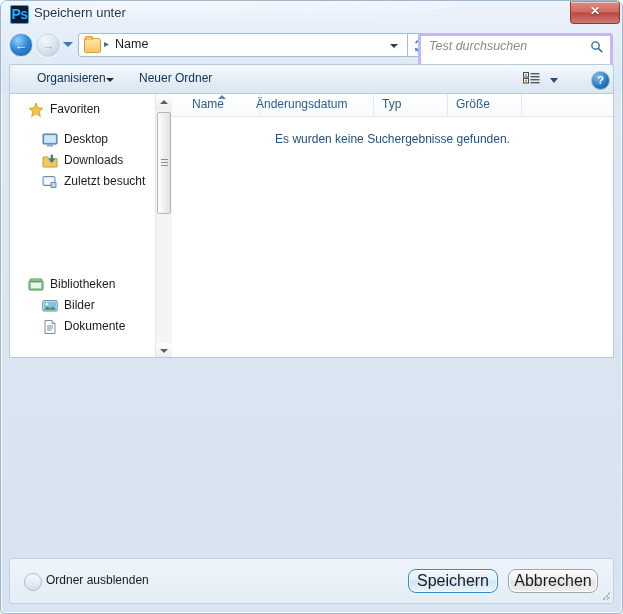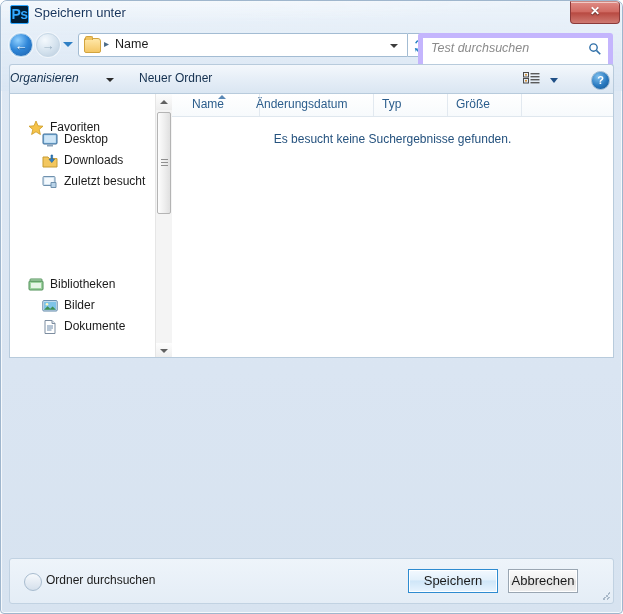--- a/index.html
+++ b/index.html
@@ -155,21 +155,21 @@
     border-left: none;
     border-radius: 0 3px 3px 0;
     cursor: pointer;
   }
   .refresh-box svg { position: absolute; left: 4px; top: 4px; }
   .search-box {
     position: absolute; left: 418px; top: 5px;
     width: 195px; height: 40px;
     box-sizing: border-box;
     background: #ffffff;
-    border: 5px solid #c4b5fd;
+    border: 3px solid #c4b5fd;
     border-radius: 3px;
   }
   .search-ph {
     position: absolute; left: 8px; top: 3px;
     font-size: 12.5px; color: #8b8b8b; font-style: italic;
   }
   .search-icon {
     position: absolute; right: 6px; top: 4px;
     width: 14px; height: 14px;
   }
@@ -182,21 +182,21 @@
     border: 1px solid #b8cbdc;
     border-bottom: none;
     border-radius: 3px 3px 0 0;
     background: linear-gradient(180deg,#f4f8fc 0%, #e6eef7 50%, #dae6f2 100%);
   }
   .tb-item {
     position: absolute; top: 6px;
     font-size: 12px; color: #14304f;
     cursor: pointer; white-space: nowrap;
   }
-  .tb-organize { left: 0; font-style: italic; }
+  .tb-organize { left: 27px; }
   .tb-caret {
     position: absolute; left: 96px; top: 13px;
     width: 0; height: 0;
     border-left: 4px solid transparent;
     border-right: 4px solid transparent;
     border-top: 4px solid #2b2b2b;
   }
   .tb-newfolder { left: 129px; }
   .tb-viewicon { position: absolute; left: 513px; top: 7px; width: 17px; height: 15px; cursor:pointer; }
   .tb-viewcaret {
@@ -342,33 +342,33 @@
     border-bottom-color: #4a6d90;
   }
   .hf-text {
     position: absolute; left: 22px; top: 0px;
     font-size: 12px; color: #1b1b1b; white-space: nowrap;
   }
   .btn {
     position: absolute; top: 10px;
     height: 24px;
     box-sizing: border-box;
-    font-size: 13px; color: #1b1b1b;
+    font-size: 16px; color: #1b1b1b;
     text-align: center; line-height: 22px;
-    border-radius: 0;
+    border-radius: 8px;
     cursor: pointer;
   }
   .btn.primary {
     left: 398px; width: 90px;
     border: 1px solid #2e8bd0;
     background: linear-gradient(180deg,#f3f9ff 0%,#e2f0fb 45%,#cfe6f8 50%,#e8f4fe 100%);
     box-shadow: inset 0 0 0 1px #ffffff;
   }
   .btn.secondary {
-    left: 498px; width: 70px;
+    left: 498px; width: 90px;
     border: 1px solid #9aa6b2;
     background: linear-gradient(180deg,#fbfbfb 0%,#f0f0f0 45%,#e3e3e3 50%,#efefef 100%);
     box-shadow: inset 0 0 0 1px #ffffff;
   }
   .resize-grip {
     position: absolute; right: 3px; bottom: 3px;
     width: 10px; height: 10px;
     background:
       linear-gradient(135deg, transparent 60%, #a8b8c8 60%, #a8b8c8 70%, transparent 70%),
       linear-gradient(135deg, transparent 80%, #a8b8c8 80%, #a8b8c8 90%, transparent 90%);
@@ -432,21 +432,21 @@
       <rect x="7.5" y="4" width="9" height="1.4" fill="#5a5a5a"></rect>
       <rect x="7.5" y="7" width="9" height="1.4" fill="#5a5a5a"></rect>
       <rect x="7.5" y="10" width="9" height="1.4" fill="#5a5a5a"></rect>
     </svg>
     <div class="tb-viewcaret"></div>
     <div class="tb-help">?</div>
   </div>
 
   <div class="browser">
     <div class="sidebar">
-        <div class="nav-row" style="top: 24px; left: 18px;">
+        <div class="nav-row" style="top: 6px; left: 18px;">
           <span class="ico"><svg viewBox="0 0 16 16">
               <polygon points="8,1 10,5.8 15,6.2 11.2,9.5 12.4,14.5 8,11.8 3.6,14.5 4.8,9.5 1,6.2 6,5.8" fill="#f6c34a" stroke="#cc9a23" stroke-width="0.8"></polygon>
             </svg></span>
           <span class="lbl">Favoriten</span>
         </div>
         <div class="nav-row" style="top: 36px; left: 32px;">
           <span class="ico"><svg viewBox="0 0 16 16">
               <rect x="1" y="2" width="14" height="10" rx="1" fill="#7fb6e0" stroke="#3f6d96"></rect>
               <rect x="2.2" y="3.2" width="11.6" height="7.6" fill="#cfe6f7"></rect>
               <rect x="5" y="12.5" width="6" height="2" fill="#8aa4bb"></rect>
@@ -518,21 +518,21 @@
           <div class="col" style="left: 76px; width: 126px;">
             <span>Änderungsdatum</span>
           </div>
           <div class="col" style="left: 202px; width: 74px;">
             <span>Typ</span>
           </div>
           <div class="col" style="left: 276px; width: 74px;">
             <span>Größe</span>
           </div>
         </div>
-      <div class="empty-msg">Es besucht keine Suchergebnisse gefunden.</div>
+      <div class="empty-msg">Es wurden keine Suchergebnisse gefunden.</div>
     </div>
   </div>
 
   <div class="opts">
 
     <div class="cbrow" style="left:157px; top:445px;">
       
       
     </div>
     <div class="cbrow" style="left:157px; top:469px;">
@@ -567,19 +567,19 @@
       
     </div>
 
   </div>
 
   <div class="footer">
     <div class="hide-folders">
       <div class="hf-circle">
           <i></i>
         </div>
-      <div class="hf-text">Ordner durchsuchen</div>
+      <div class="hf-text">Ordner ausblenden</div>
     </div>
     <div class="btn primary">Speichern</div>
     <div class="btn secondary">Abbrechen</div>
     <div class="resize-grip"></div>
   </div>
 </div>
 
 </body></html>

